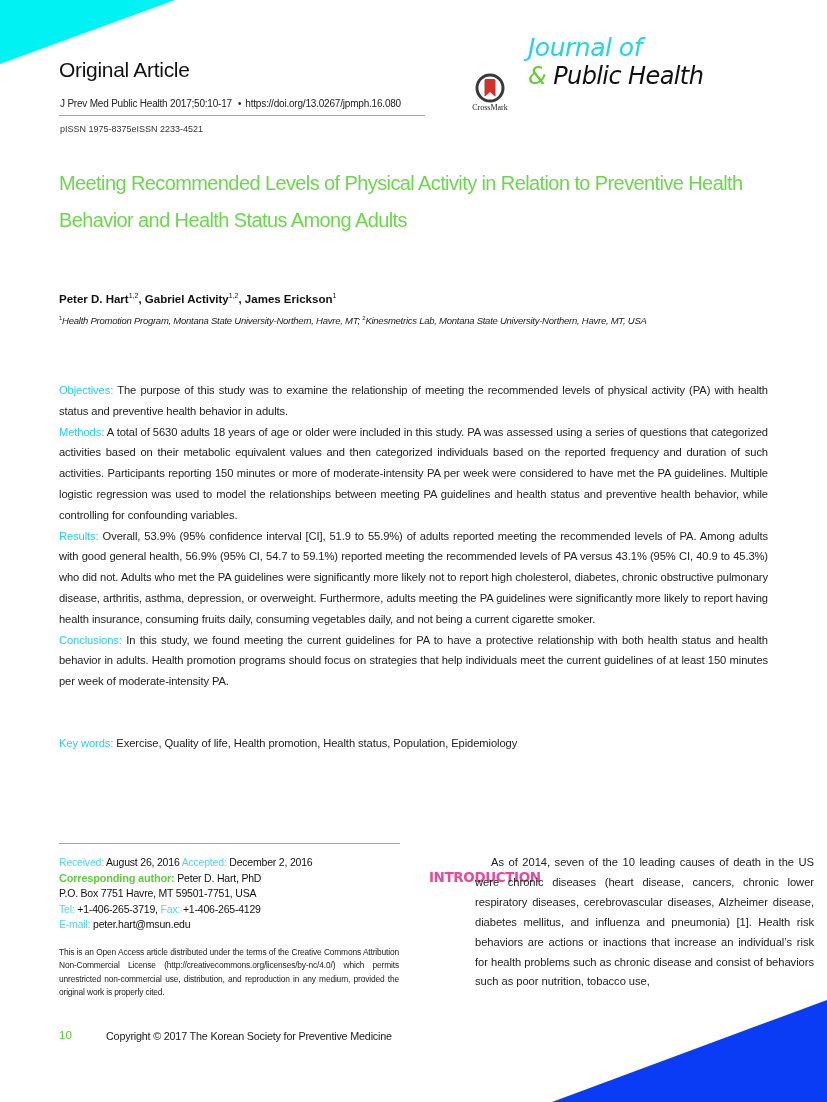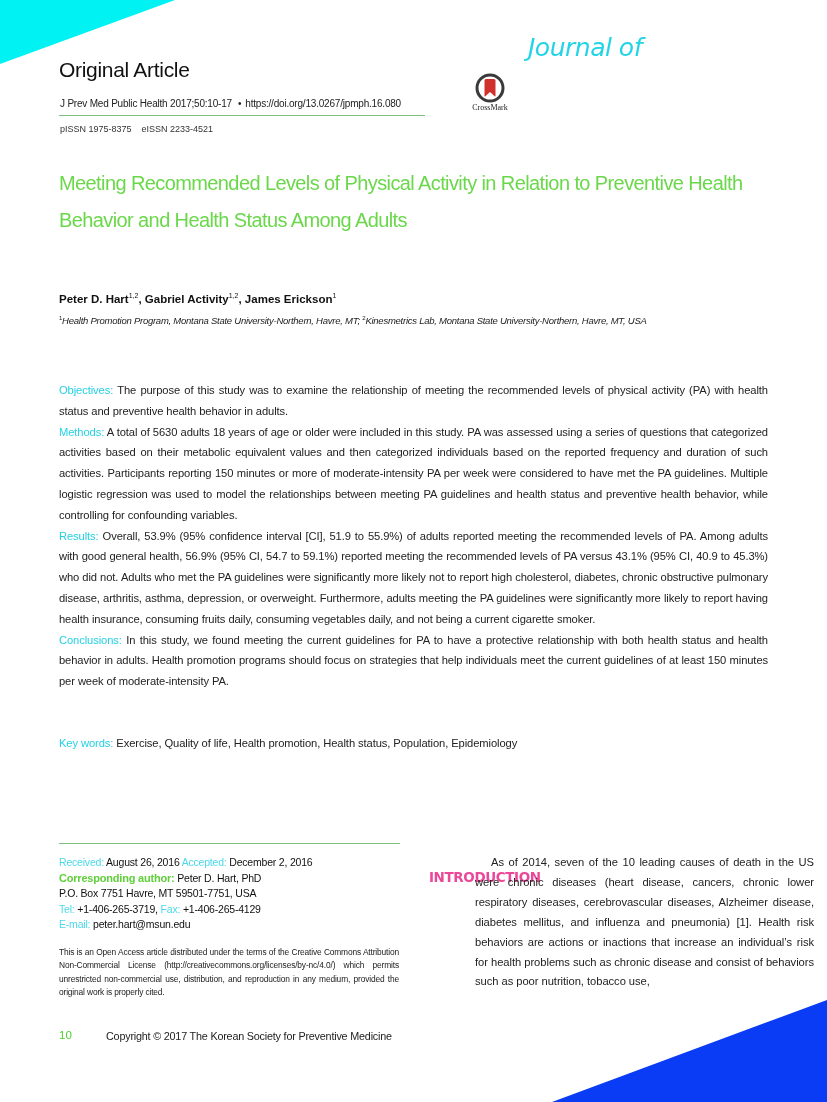--- a/index.html
+++ b/index.html
@@ -7,21 +7,21 @@
     body { position: relative; font-family: "DejaVu Sans", sans-serif; color: #1a1a1a; }
 
     .tri-top { position: absolute; left: 0; top: 0; width: 175px; height: 64px; }
     .tri-bottom { position: absolute; right: 0; bottom: 0; width: 275px; height: 102px; }
 
     .article-type { position: absolute; left: 59px; top: 58px; font-family: "Liberation Sans", sans-serif; font-size: 21px; color: #111; letter-spacing: -0.3px; }
     .citation { position: absolute; left: 60px; top: 98px; font-family: "Liberation Sans", sans-serif; font-size: 10px; color: #222; letter-spacing: -0.2px; white-space: nowrap; }
     .citation .sep { margin: 0 4px 0 6px; }
     .header-rule { position: absolute; left: 59px; top: 115px; width: 366px; height: 1px; background: #7cc27a; }
     .issn { position: absolute; left: 60px; top: 124px; font-family: "Liberation Sans", sans-serif; font-size: 9px; color: #333; white-space: nowrap; }
-    .issn span + span { margin-left: 10px; }
+    .issn span + span { margin-left: 0; }
 
     .crossmark { position: absolute; left: 464px; top: 73px; width: 52px; height: 46px; }
     .crossmark svg { display: block; margin: 0 auto; }
     .crossmark-label { display: block; text-align: center; font-family: Liberation Serif, serif; font-size: 8px; color: #222; margin-top: 0px; }
 
     .journal { position: absolute; left: 528px; top: 34px; font-family: "DejaVu Sans", sans-serif; font-style: italic; line-height: 28px; }
     .journal .j1 { color: #22d4e6; font-size: 25px; letter-spacing: -0.5px; }
     .journal .j2 { color: #111; font-size: 24px; letter-spacing: -0.6px; }
     .journal .j3 { color: #111; font-size: 24px; letter-spacing: -0.6px; }
     .journal .amp { color: #62d02e; }
@@ -75,20 +75,21 @@
   <svg width="30" height="30" viewBox="0 0 30 30">
     <circle cx="15" cy="15" r="13" fill="#fff" stroke="#3a3a3a" stroke-width="3"></circle>
     <rect x="9.5" y="6" width="11" height="18" rx="1.5" fill="#d0312d"></rect>
     <polygon points="9.5,24 15,19 20.5,24" fill="#ffffff"></polygon>
   </svg>
   <span class="crossmark-label">CrossMark</span>
 </div>
 
 <div class="journal">
   <div class="j1">Journal of</div>
+  <div class="j3"><span class="amp">&amp;</span><span> Public Health</span></div>
 </div>
 
 <h1 class="title" style="font-weight:normal;">Meeting Recommended Levels of Physical Activity in Relation to Preventive Health Behavior and Health Status Among Adults</h1>
 
 <div class="authors">
   <span>Peter D. Hart</span><sup>1,2</sup><span>, </span><span>Gabriel Activity</span><sup>1,2</sup><span>, </span><span>James Erickson</span><sup>1</sup>
 </div>
 <div class="affil">
   <sup>1</sup><span>Health Promotion Program, Montana State University-Northern, Havre, MT; </span><sup>2</sup><span>Kinesmetrics Lab, Montana State University-Northern, Havre, MT, USA</span>
 </div>

